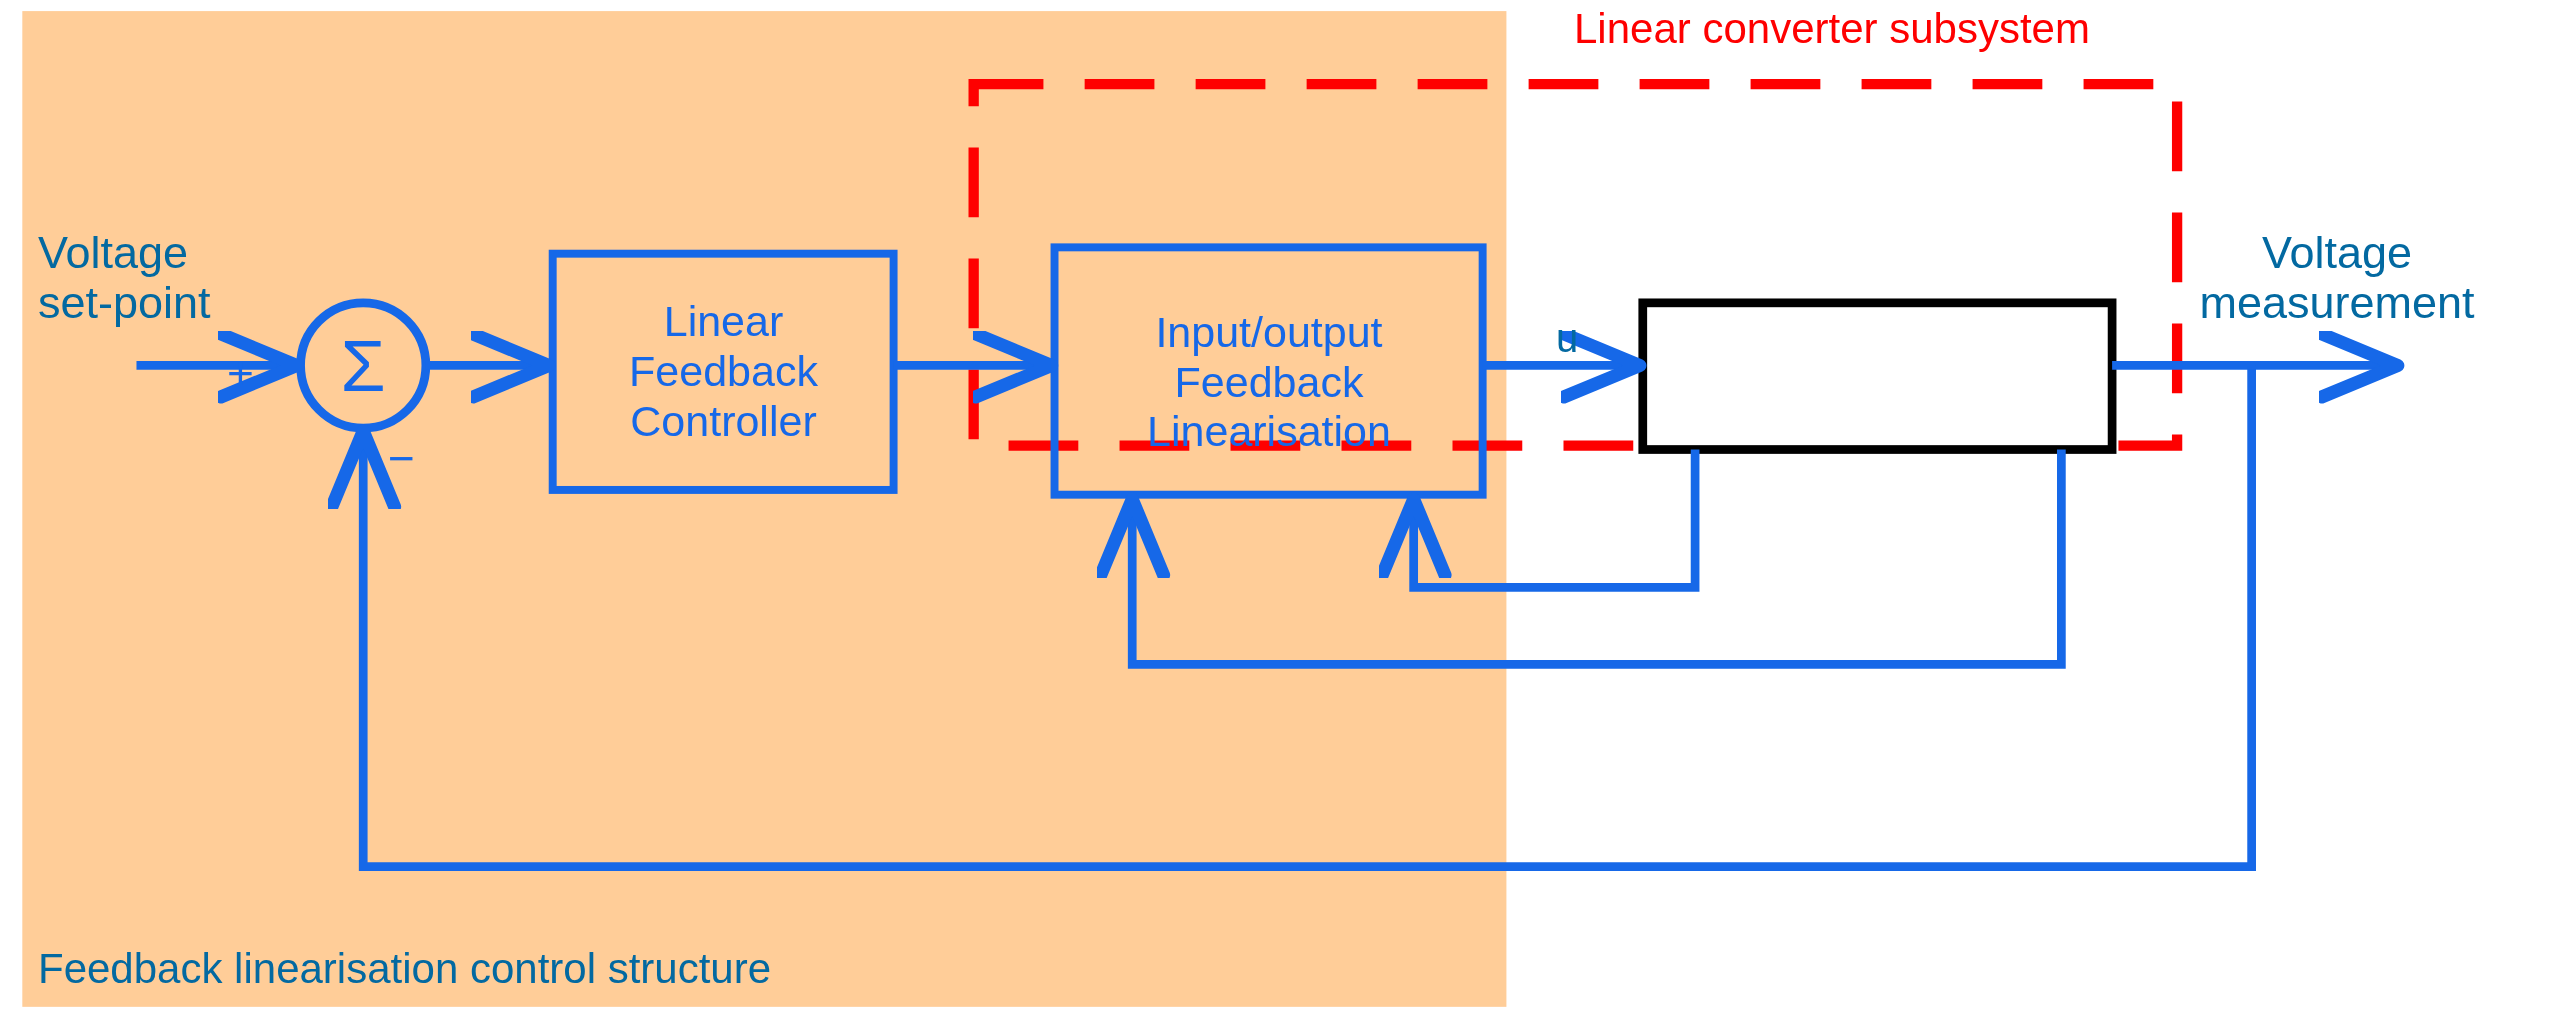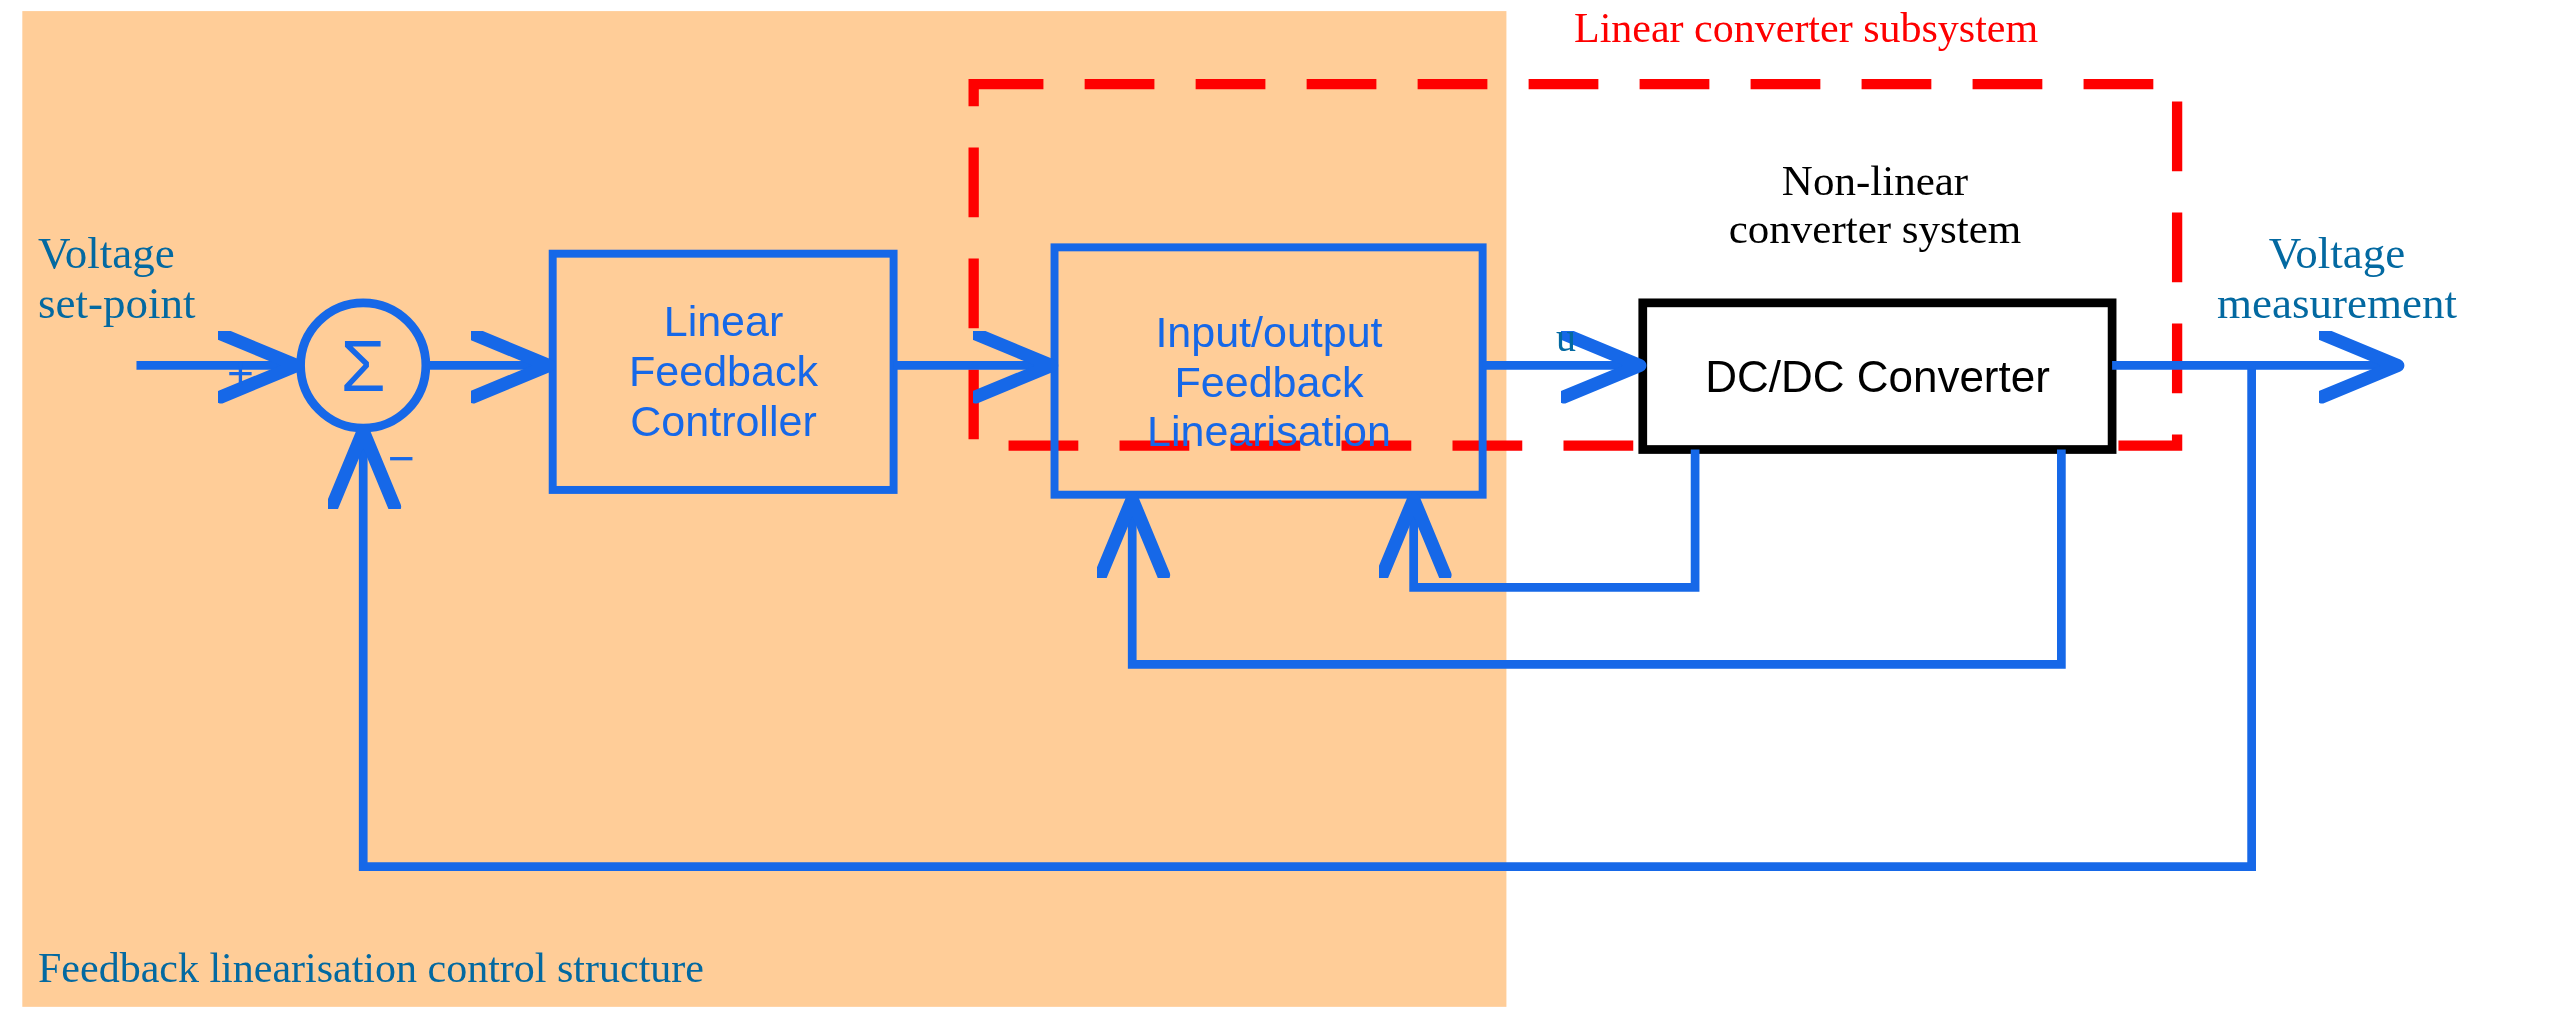--- a/index.html
+++ b/index.html
@@ -19,21 +19,21 @@
     position: absolute;
     left: 0;
     top: 0;
     width: 2576px;
     height: 1033px;
   }
   .lbl {
     position: absolute;
     line-height: 1.12;
     white-space: pre;
-    font-family: Liberation Serif, serif;
+    font-family: Liberation Sans, sans-serif;
   }
   .blue-text { color: #0369a1; }
   .red-text  { color: #fe0000; }
   .black-text{ color: #000000; }
 
   
   #label-voltage-setpoint {
     left: 38px; top: 228px;
     font-size: 45px;
     text-align: left;
@@ -153,36 +153,33 @@
   </svg>
 
   <div class="lbl blue-text" id="label-voltage-setpoint">Voltage
 set-point</div>
 
   <div class="lbl blue-text" id="label-voltage-measurement">Voltage
 measurement</div>
 
   <div class="lbl red-text" id="label-linear-subsystem">Linear converter subsystem</div>
 
-  <div class="lbl black-text" id="label-nonlinear-system">Non-linear
-converter system</div>
 
   <div class="lbl blue-text" id="label-u">u</div>
 
   <div class="lbl blue-text" id="label-bottom-caption">Feedback linearisation control structure</div>
 
   <div class="box-label" id="label-linear-controller">Linear
 Feedback
 Controller</div>
 
   <div class="box-label" id="label-io-linearisation">Input/output
 Feedback
 Linearisation</div>
 
-  <div class="box-label" id="label-dcdc-converter">DC/DC Converter</div>
 
   <div class="box-label" id="label-sigma">Σ</div>
 
   <div id="label-plus">+</div>
 
   <div id="label-minus">−</div>
 
 </div>
 
 

